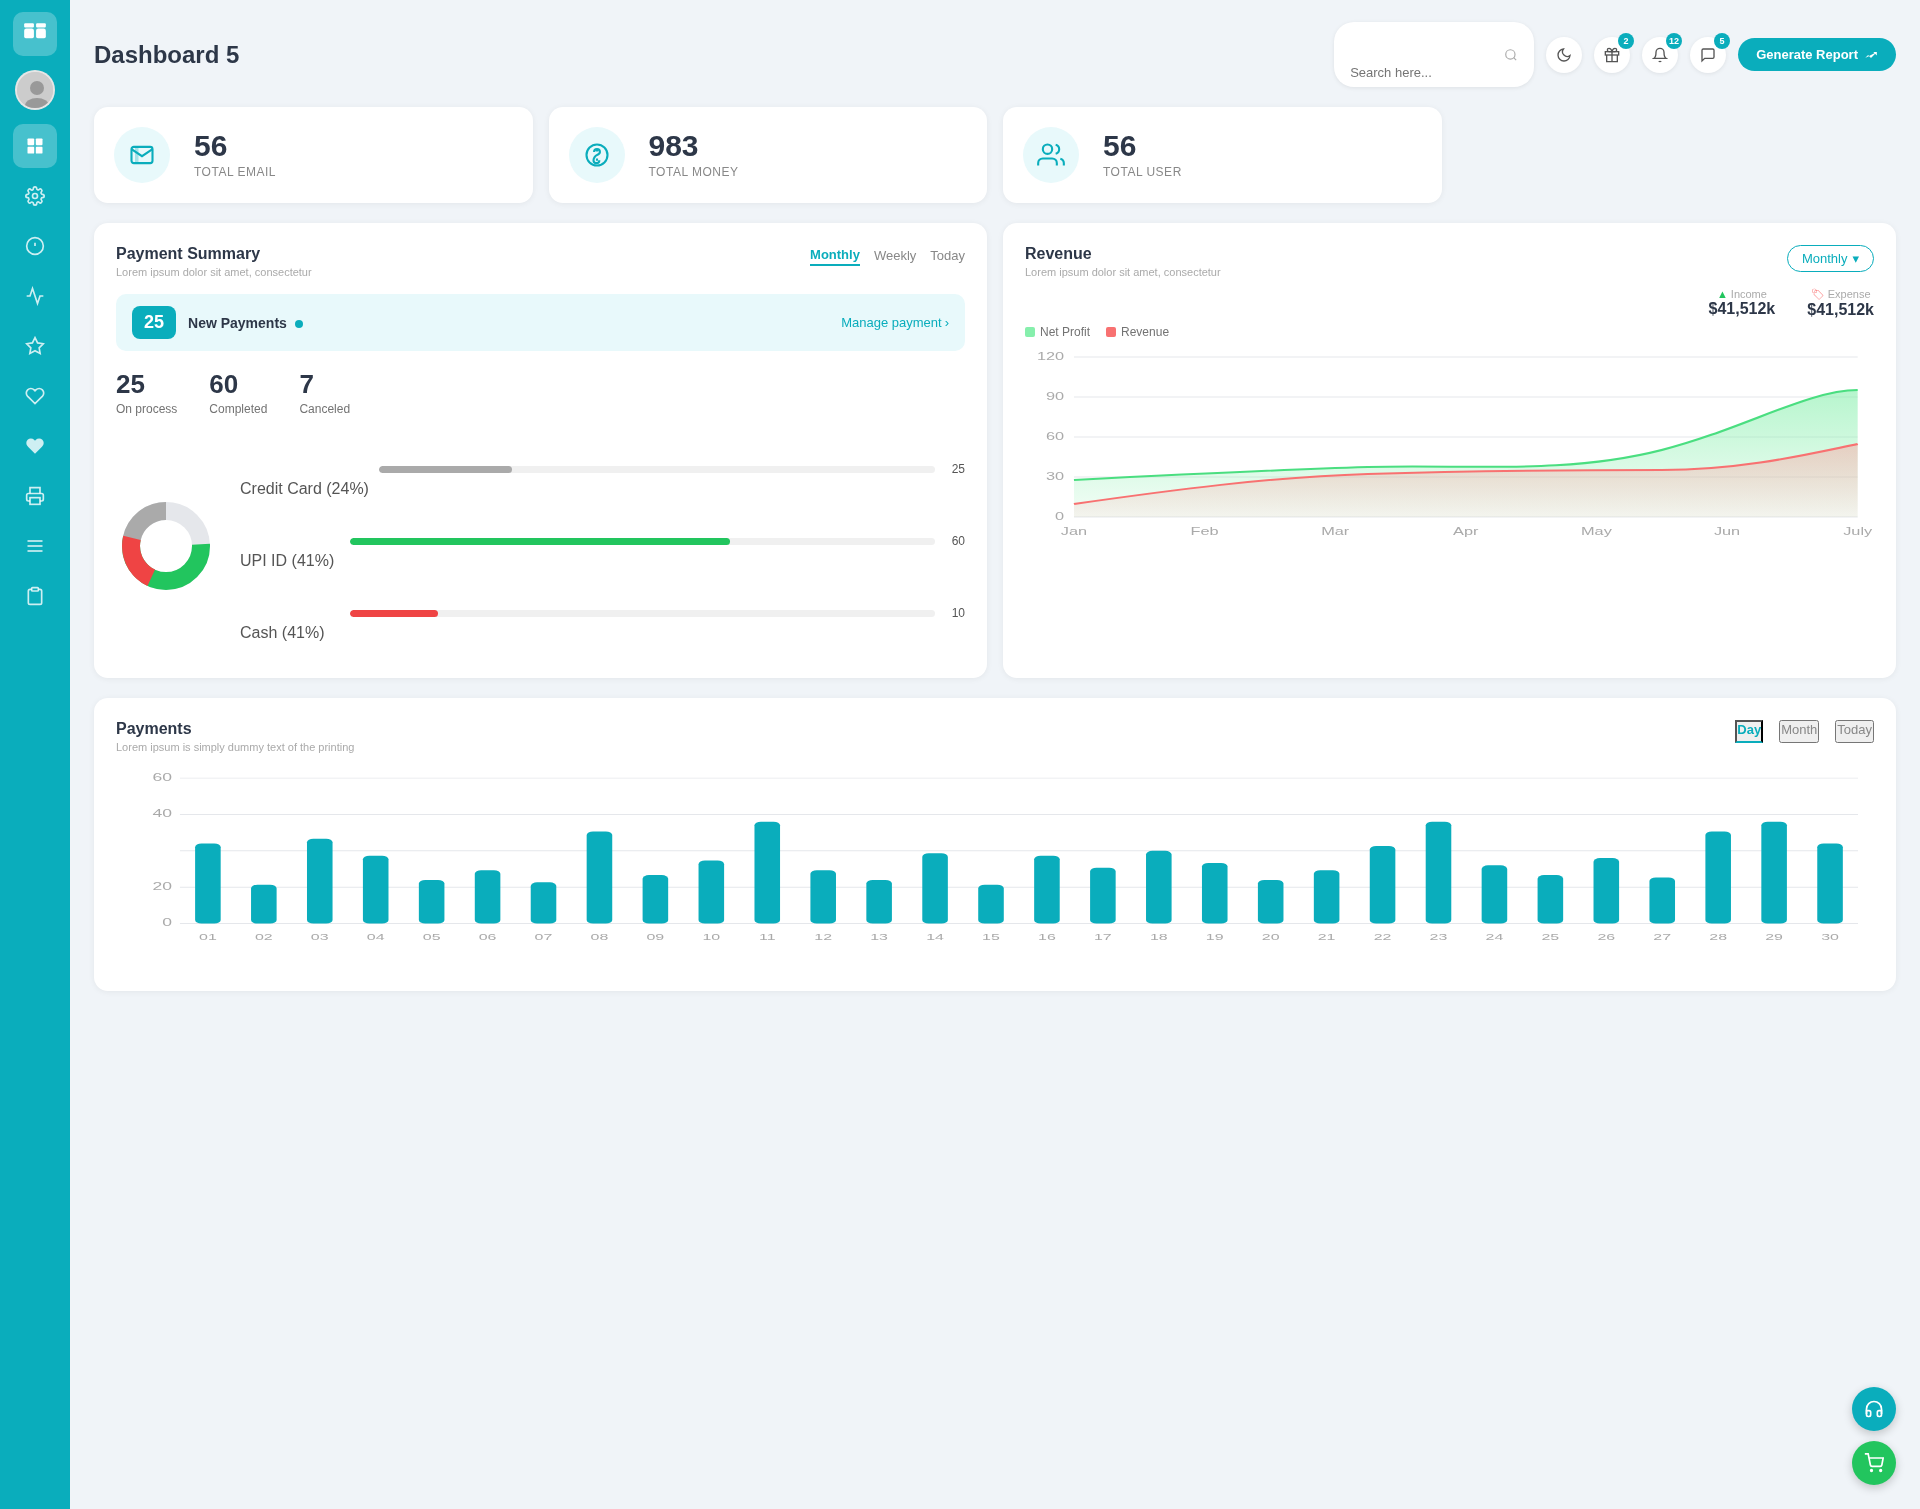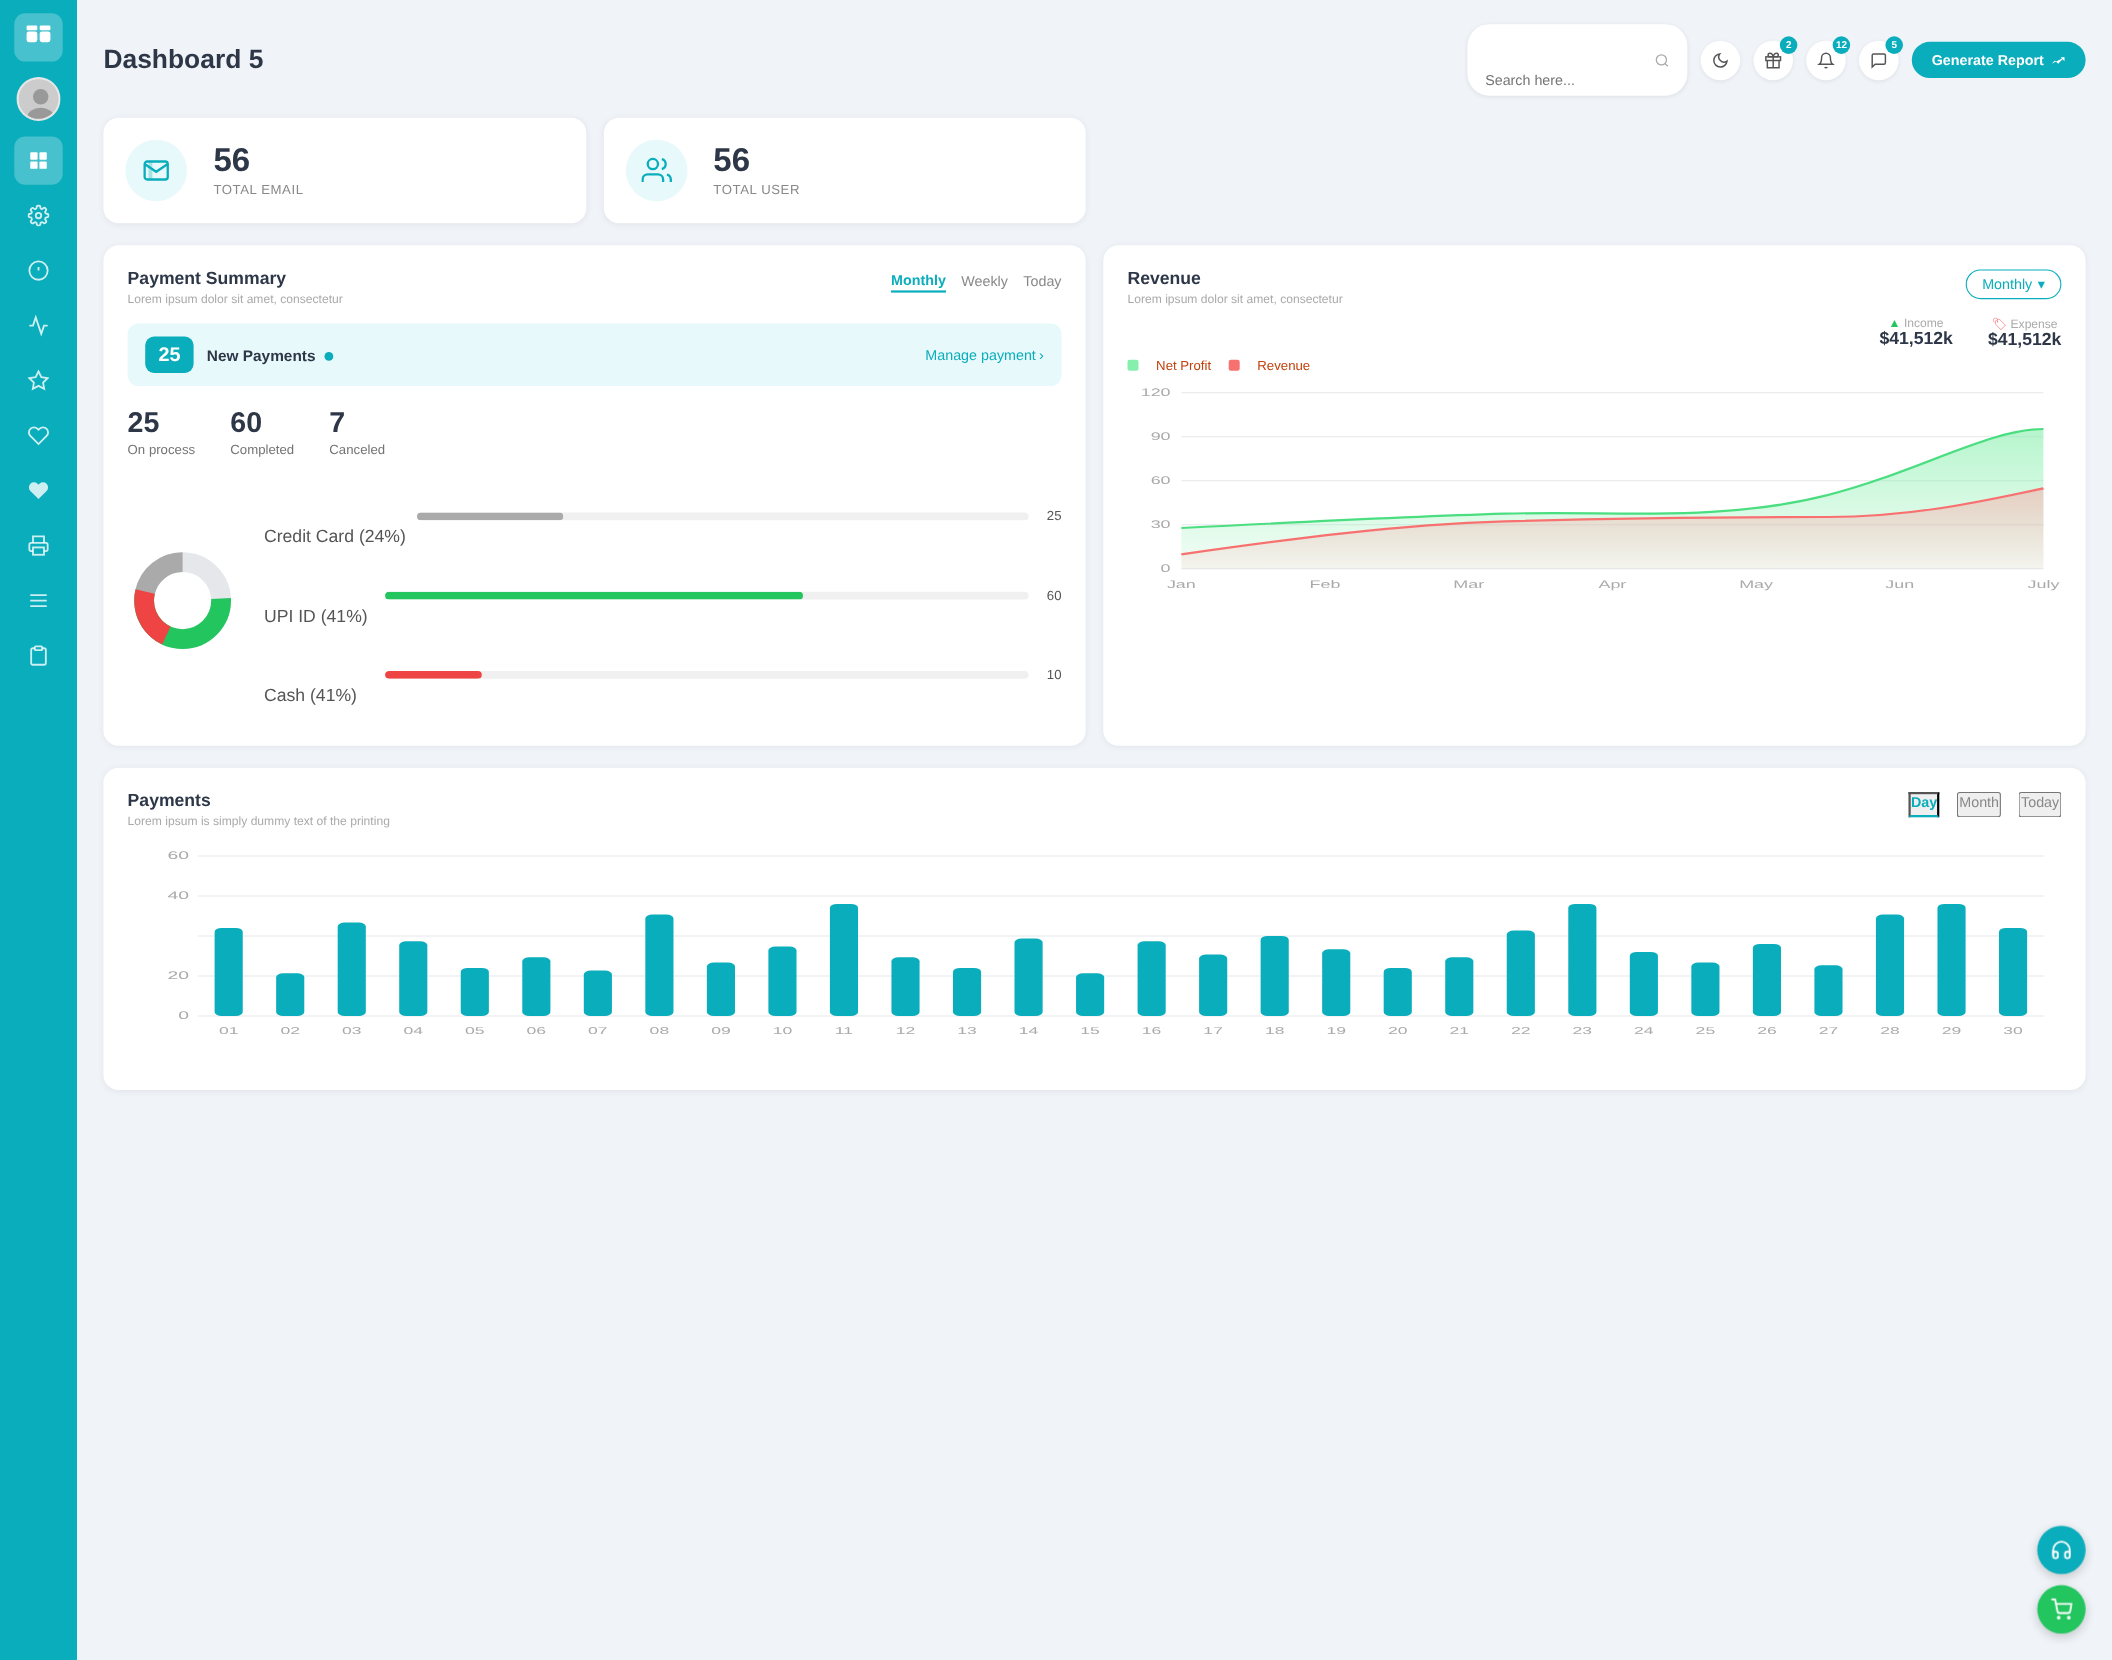--- a/index.html
+++ b/index.html
@@ -346,22 +346,22 @@
       font-size: 16px;
       font-weight: 700;
       color: #2d3748;
     }
     .chart-legend-row {
       display: flex;
       gap: 16px;
       margin-bottom: 8px;
     }
     .chart-legend-item {
-      display: flex; align-items: center; gap: 16px;
-      font-size: 12px; color: #c2410c;
+      display: flex; align-items: center; gap: 5px;
+      font-size: 12px; color: #737373;
     }
     .legend-dot {
       width: 10px; height: 10px; border-radius: 2px;
     }
 
     
     .invoice-card {
       background: white;
       border-radius: 14px;
       padding: 22px;
@@ -559,20 +559,32 @@
           <rect x="6" y="5" width="3" height="14" rx="1" fill="#0AADBC" stroke="none" opacity="0.3"></rect>
           <polyline points="3 7 12 13 21 7"></polyline>
         </svg>
       </div>
       <div>
         <div class="stat-num">56</div>
         <div class="stat-label">TOTAL EMAIL</div>
       </div>
     </div>
 
+    <div class="stat-card">
+      <div class="stat-icon">
+        <svg width="28" height="28" viewBox="0 0 24 24" fill="none" stroke="#0AADBC" stroke-width="1.8">
+          <circle cx="12" cy="12" r="9"></circle>
+          <path d="M12 7v2m0 6v2M9.5 9.5a2.5 2.5 0 0 1 5 0c0 1.5-1 2-2.5 2.5S9 15 9 16.5a2.5 2.5 0 0 0 5 0"></path>
+        </svg>
+      </div>
+      <div>
+        <div class="stat-num">983</div>
+        <div class="stat-label">TOTAL MONEY</div>
+      </div>
+    </div>
 
 
     <div class="stat-card">
       <div class="stat-icon">
         <svg width="28" height="28" viewBox="0 0 24 24" fill="none" stroke="#0AADBC" stroke-width="1.8">
           <path d="M17 21v-2a4 4 0 0 0-4-4H5a4 4 0 0 0-4 4v2"></path>
           <circle cx="9" cy="7" r="4"></circle>
           <path d="M23 21v-2a4 4 0 0 0-3-3.87"></path>
           <path d="M16 3.13a4 4 0 0 1 0 7.75"></path>
         </svg>

